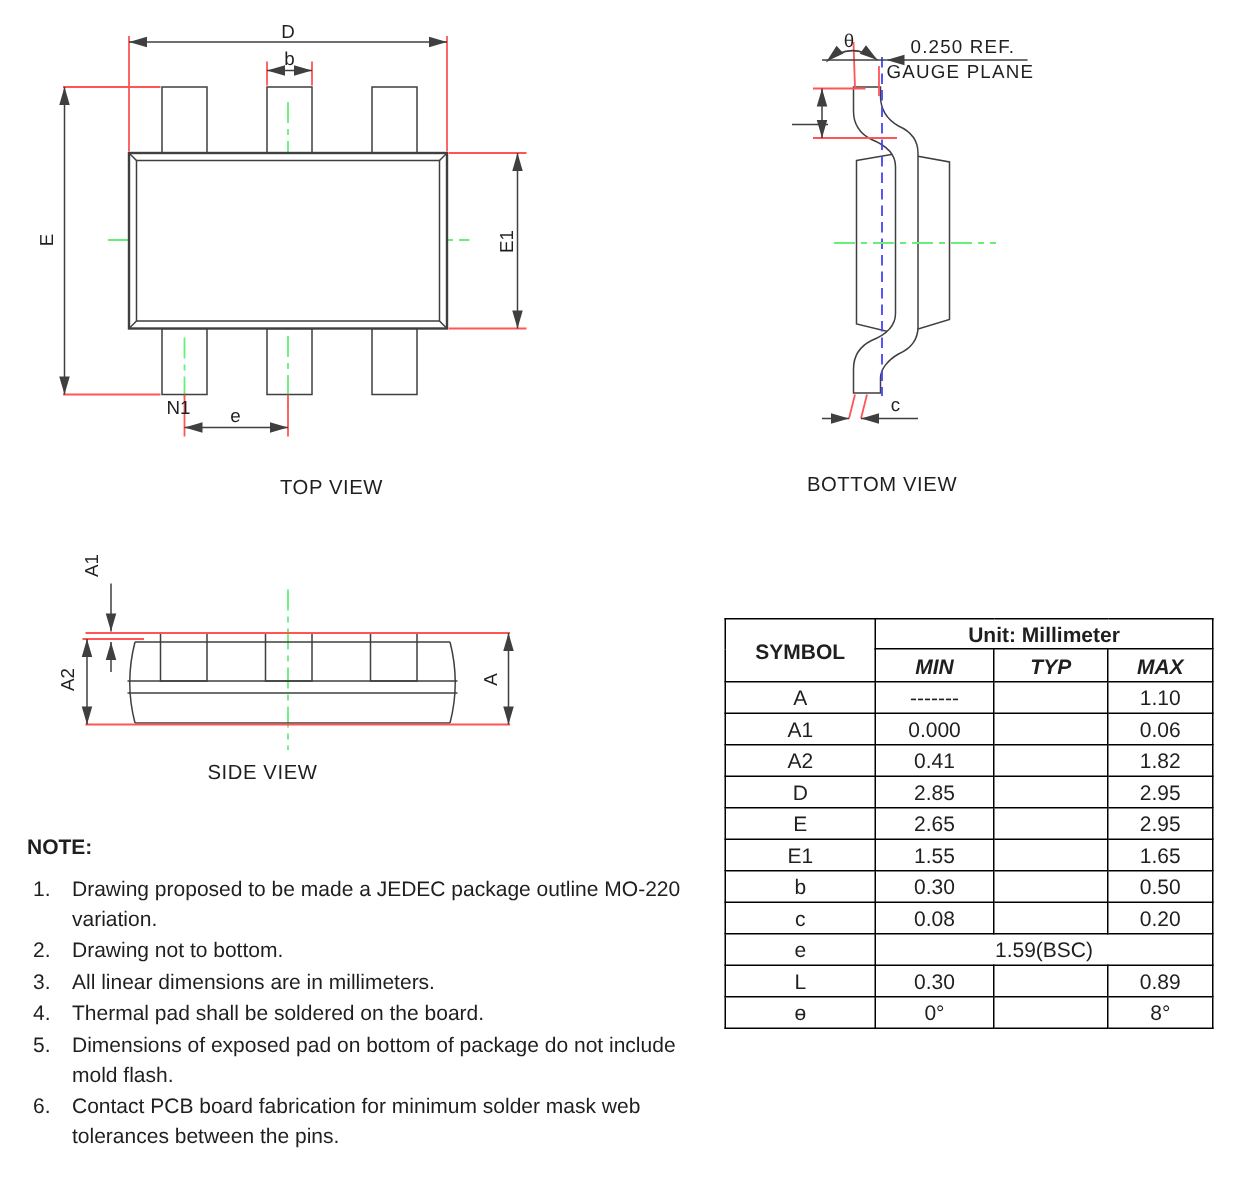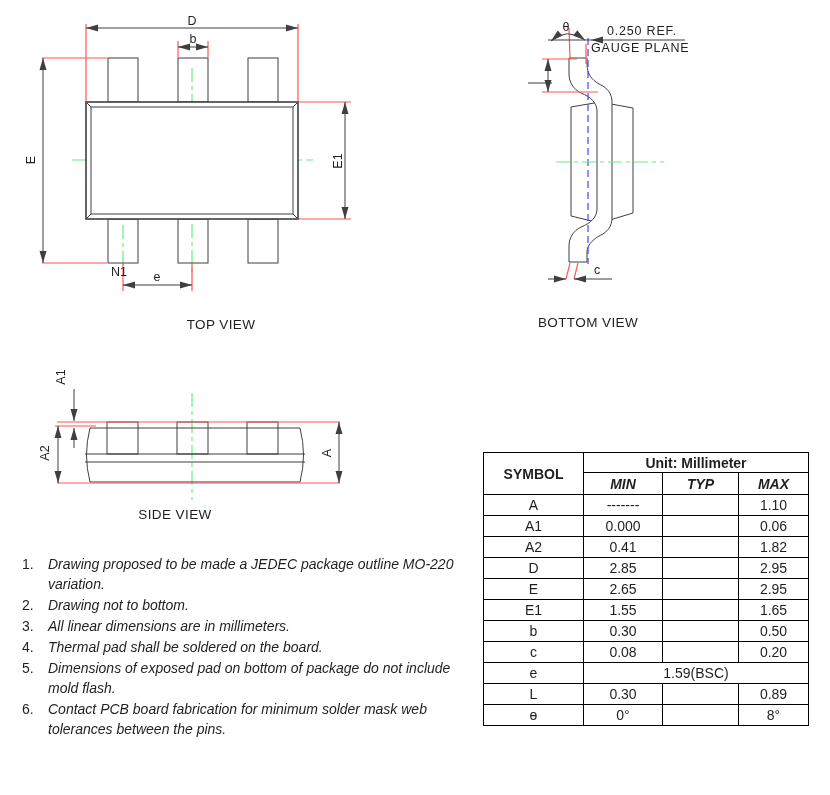--- a/index.html
+++ b/index.html
@@ -17,33 +17,33 @@
   .thick{stroke-width:1.6;}
   .wfill{fill:#fff;}
   .red{stroke:var(--red,#ff5555);stroke-width:1.2;fill:none;}
   .green{stroke:var(--green,#66f07a);stroke-width:1.2;fill:none;stroke-dasharray:14 4 4 4;}
   .blue{stroke:var(--blue,#4444ff);stroke-width:1.2;fill:none;stroke-dasharray:7 4;}
   text{fill:var(--text,#1f1f1f);font-size:12.5px;font-family:"Liberation Sans","DejaVu Sans",sans-serif;}
   .cap{font-size:13.5px;letter-spacing:.4px;}
   .cad{letter-spacing:.8px;}
   
   .tablewrap{position:absolute;left:483px;top:412px;}
-  table.dim{border-collapse:collapse;table-layout:fixed;width:325px;margin-top:40px;}
+  table.dim{border-collapse:collapse;table-layout:fixed;width:325px;}
   table.dim th,table.dim td{
     border:1px solid #000;text-align:center;vertical-align:middle;
     font-size:14px;padding:0;overflow:hidden;white-space:nowrap;
   }
   table.dim th{font-weight:bold;}
   tr.h1{height:20px;} tr.h2{height:22px;font-style:italic;} tr.d{height:21px;}
   
   .notes{position:absolute;left:18px;top:554px;width:437px;font-size:14px;line-height:20px;}
   .notes-title{font-weight:bold;margin:0 0 8px 0;}
   .note-item{display:flex;margin:0 0 1px 0;padding-left:4px;}
   .note-num{width:26px;flex:0 0 26px;}
-  .note-text{flex:1;font-style:italic;}
+  .note-text{flex:1;}
 </style>
 </head>
 <body>
 
 <div id="page">
 
   <svg id="drawing" width="830" height="795" viewBox="0 0 830 795">
     <defs>
       <marker id="arr" markerUnits="userSpaceOnUse" markerWidth="13" markerHeight="9" refX="12.5" refY="4.5" orient="auto-start-reverse">
         <path d="M0.5 1 L12.5 4.5 L0.5 8 Z" fill="#3f3f3f"></path>
@@ -287,20 +287,21 @@
         <td>ɵ</td>
         <td>0°</td>
         <td></td>
         <td>8°</td>
       </tr>
     </tbody>
       </table>
   </div>
 
   <div class="notes">
+    <div class="notes-title">NOTE:</div>
     <div class="note-item">
       <span class="note-num">1.</span>
       <span class="note-text">Drawing proposed to be made a JEDEC package outline MO-220 variation.</span>
     </div>
     <div class="note-item">
       <span class="note-num">2.</span>
       <span class="note-text">Drawing not to bottom.</span>
     </div>
     <div class="note-item">
       <span class="note-num">3.</span>

